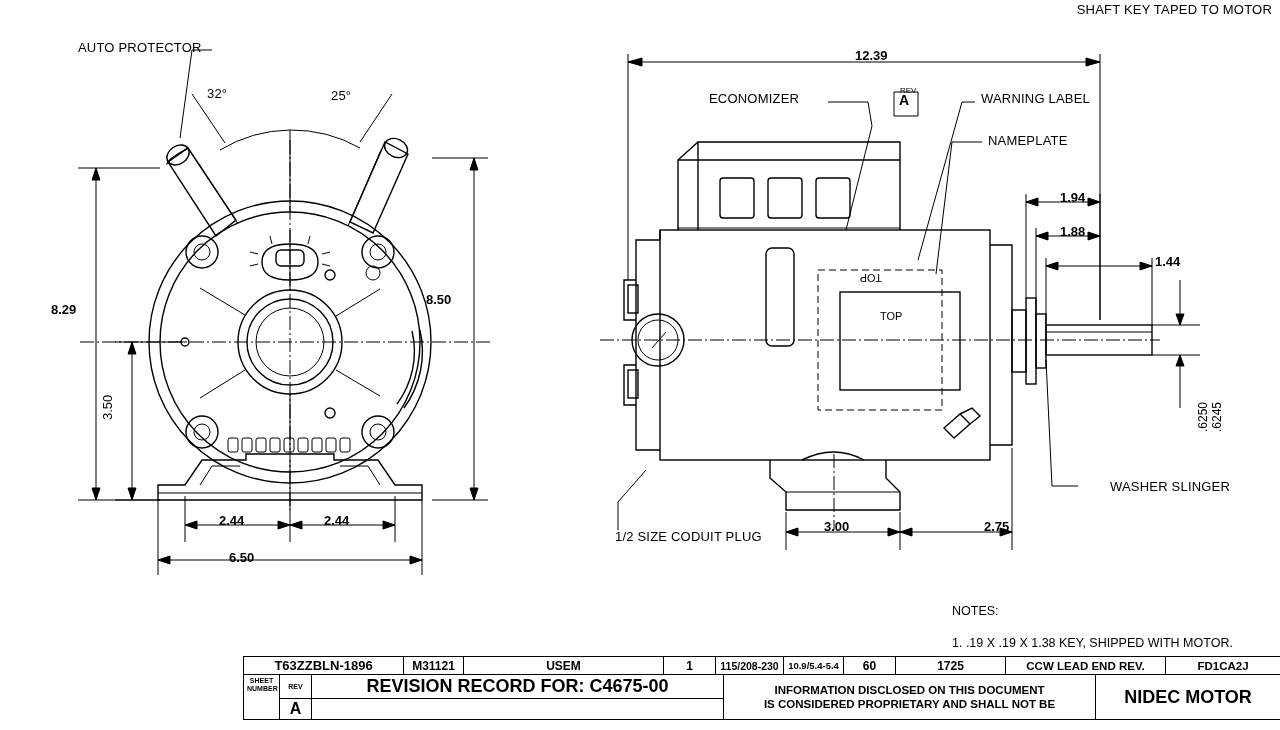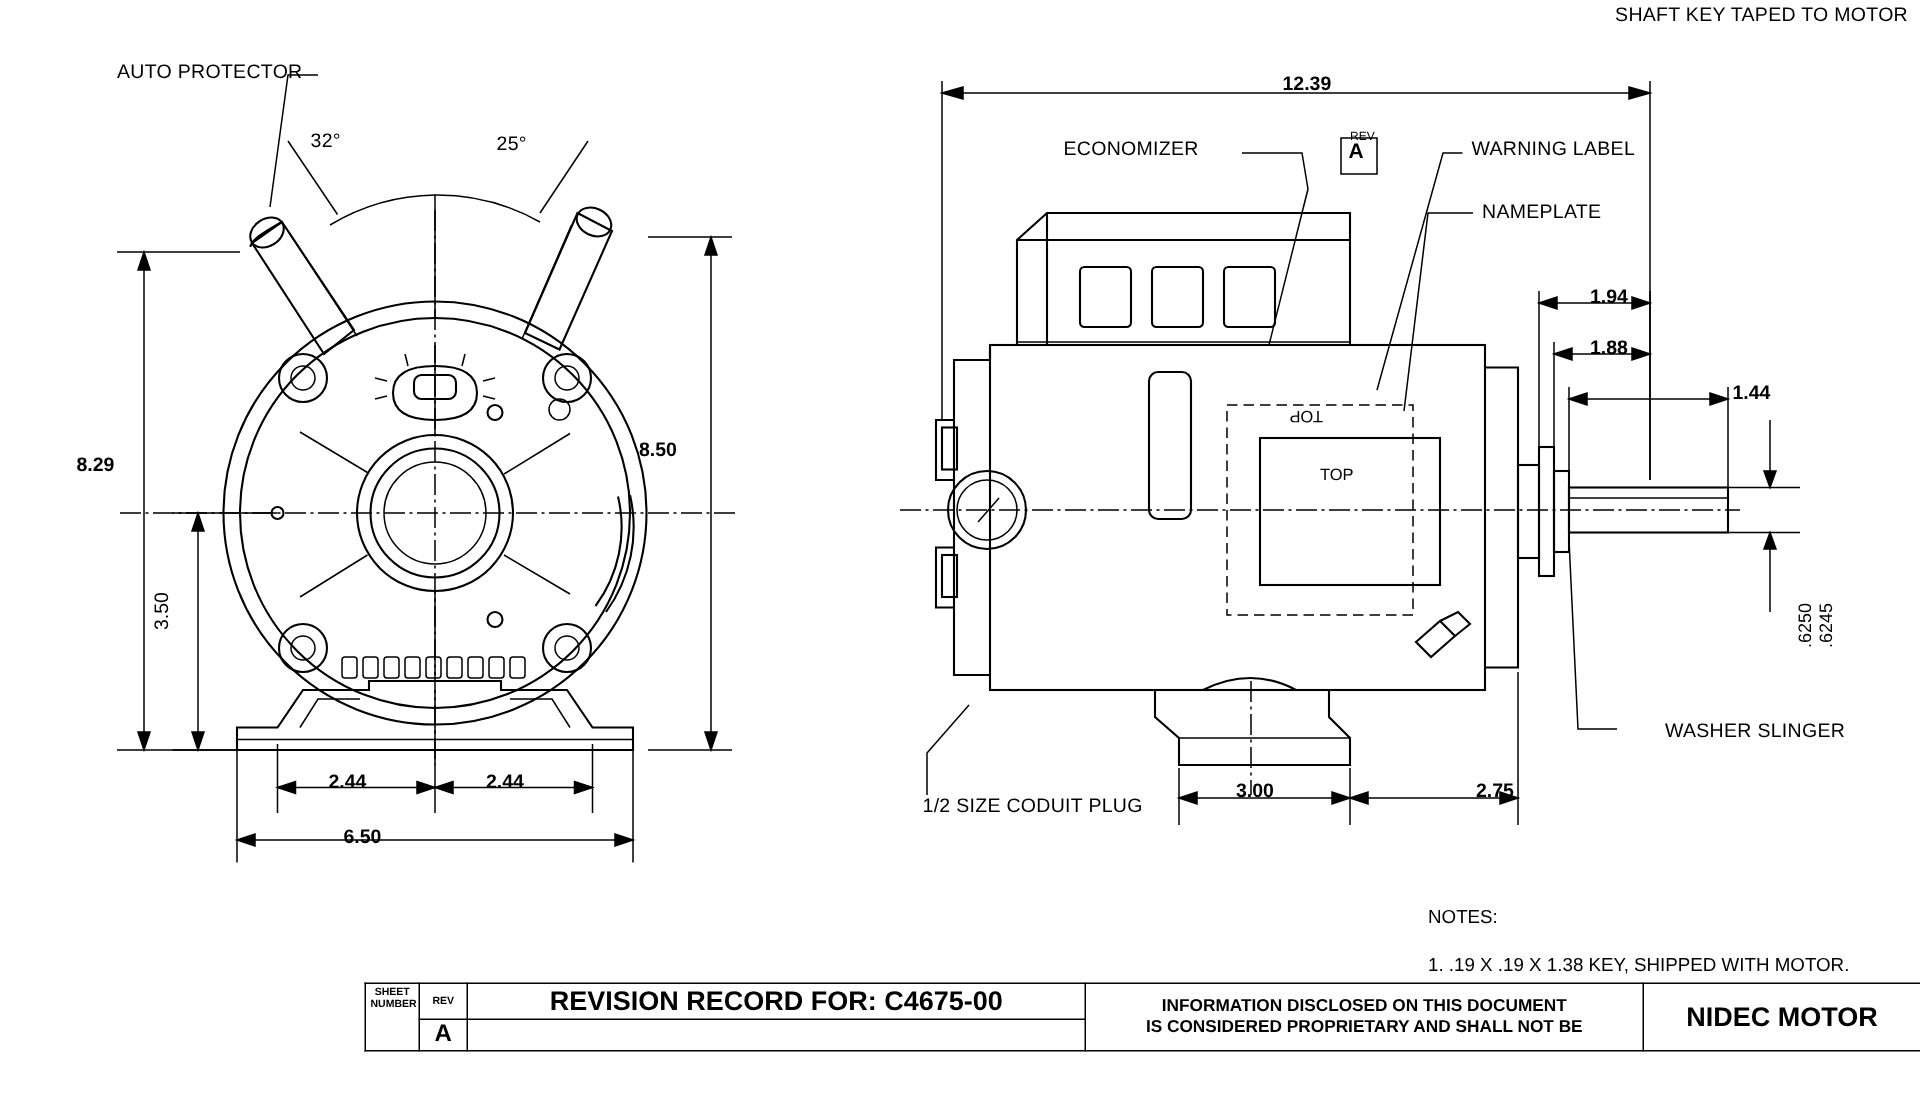--- a/index.html
+++ b/index.html
@@ -313,20 +313,32 @@
         <col style="width:200px">
         <col style="width:52px">
       <col style="width:68px">
         <col style="width:60px">
         <col style="width:52px">
         <col style="width:110px">
       <col style="width:160px">
         <col style="width:115px">
     </colgroup>
     <tbody>
+    <tr>
+      <td style="font-size:13px;">T63ZZBLN-1896</td>
+      <td style="font-size:12px;">M31121</td>
+      <td style="font-size:12px;">USEM</td>
+      <td style="font-size:12px;">1</td>
+      <td style="font-size:10.5px;">115/208-230</td>
+      <td style="font-size:9.5px;">10.9/5.4-5.4</td>
+      <td style="font-size:12px;">60</td>
+      <td style="font-size:12px;">1725</td>
+      <td style="font-size:11.5px;">CCW LEAD END REV.</td>
+      <td style="font-size:11.5px;">FD1CA2J</td>
+    </tr>
   </tbody>
     </table>
 
   <table class="tb" style="width:1037px;table-layout:fixed;margin-top:-1px;">
     <colgroup>
       <col style="width:36px">
         <col style="width:32px">
         <col style="width:412px">
       <col style="width:372px">
         <col style="width:185px">

